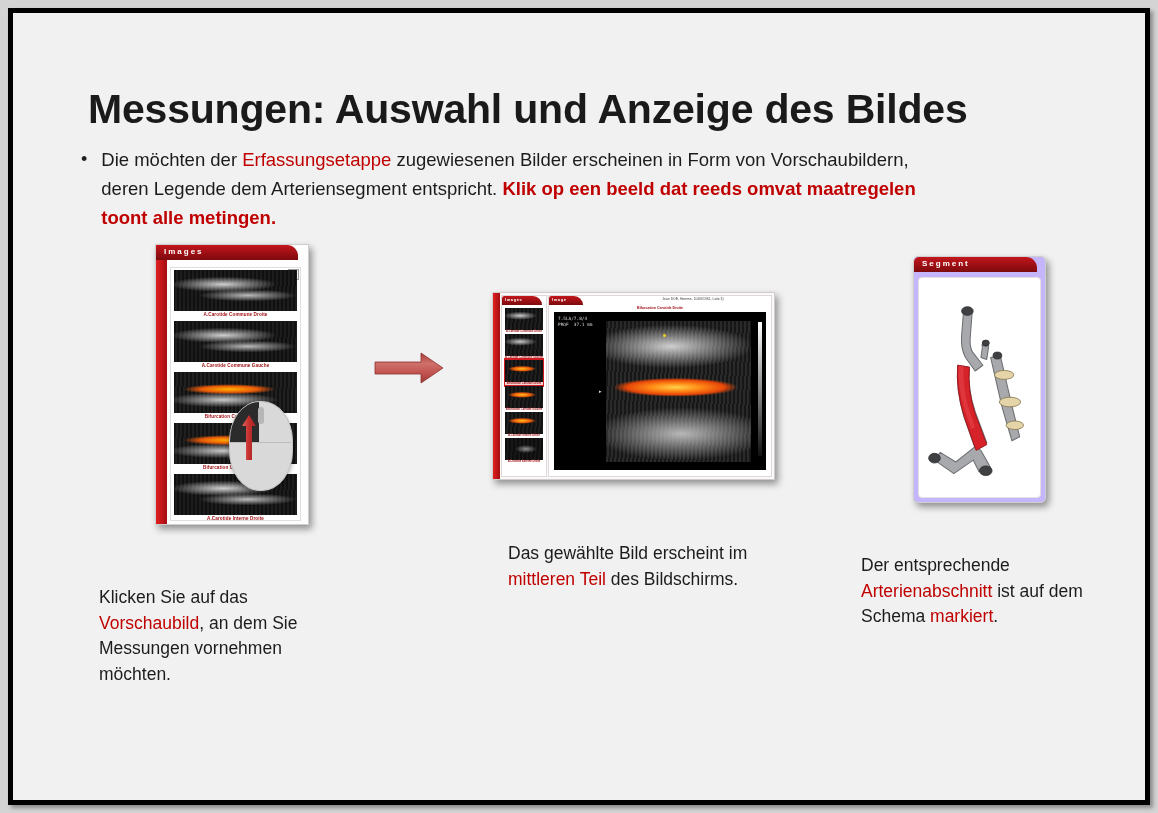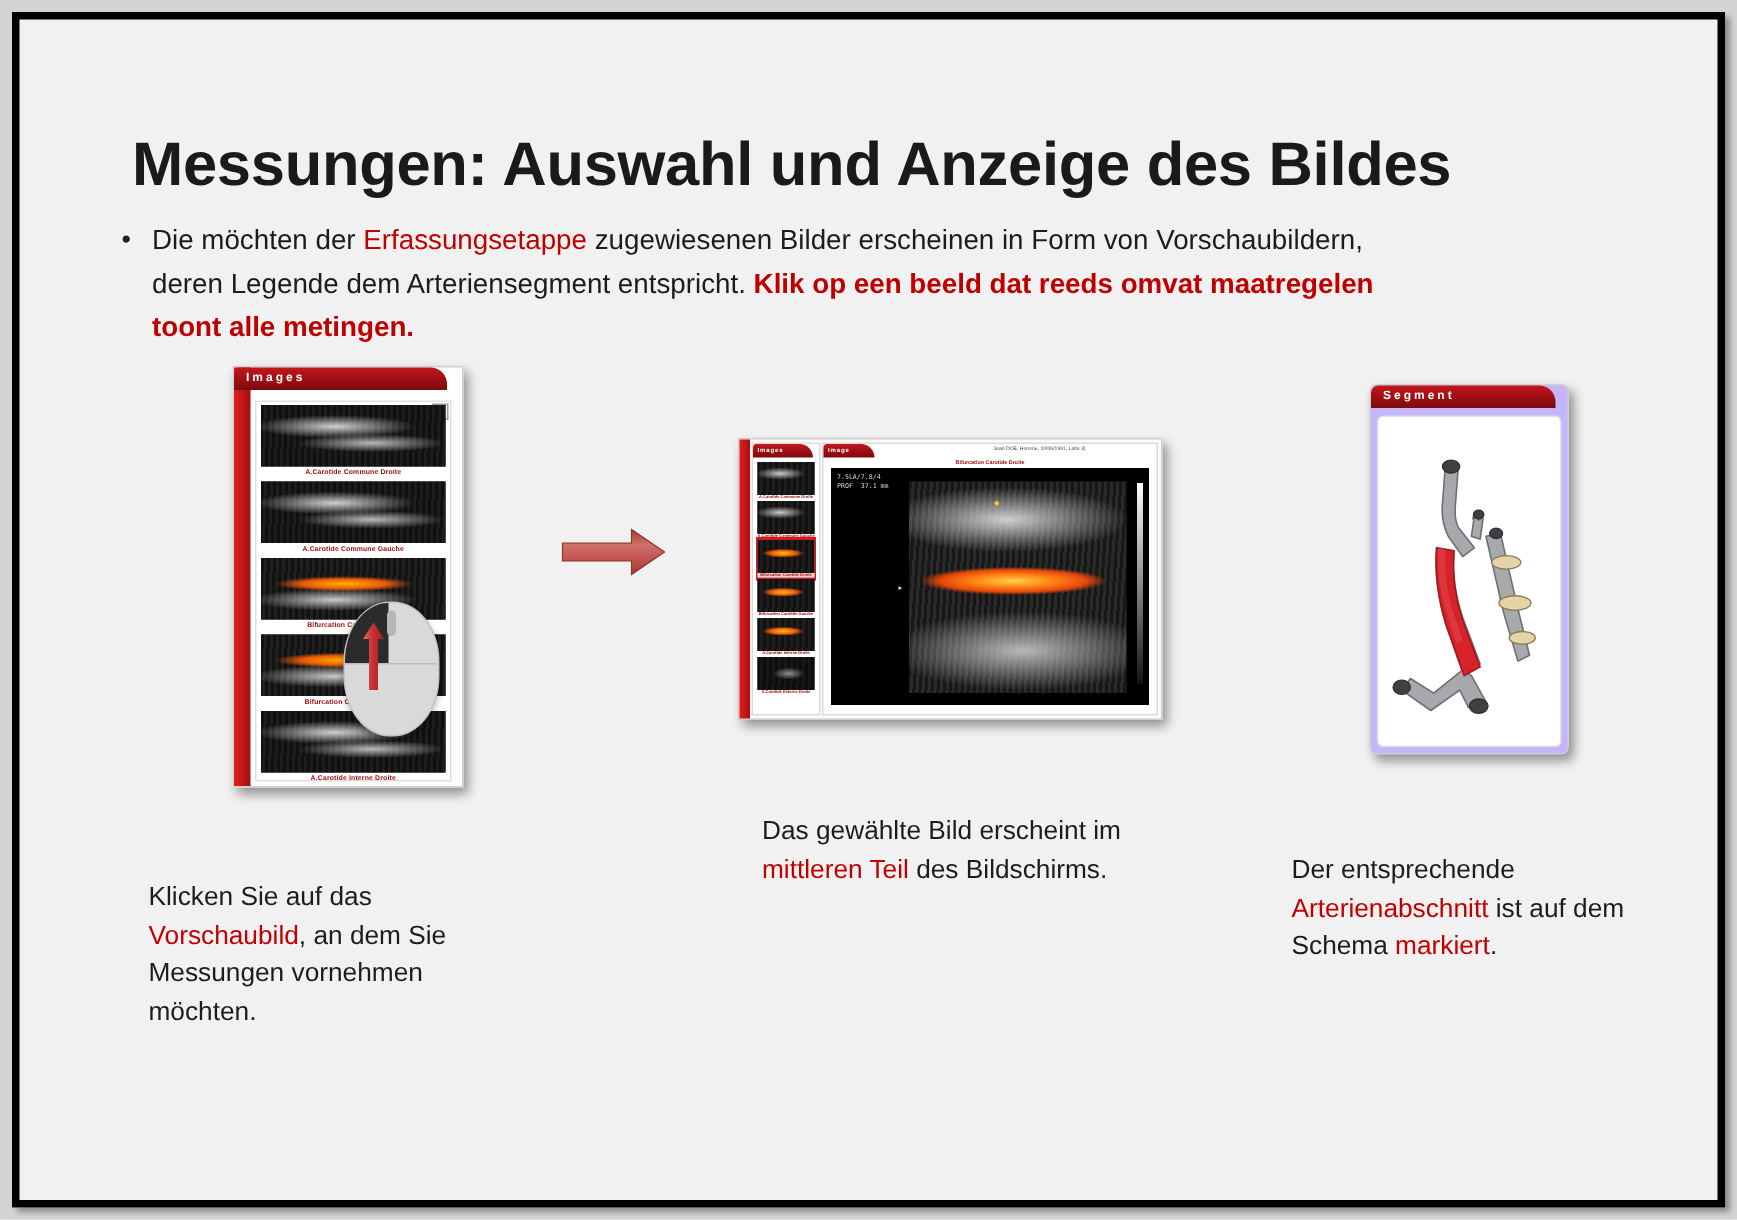--- a/index.html
+++ b/index.html
@@ -198,21 +198,21 @@
 
   
   #flow-arrow{position:absolute;left:358px;top:336px;width:76px;height:38px;}
 
   
   .caption{
     position:absolute;font-size:17.5px;line-height:25.5px;color:#1c1c1c;
   }
   #caption-1{left:86px;top:528px;width:240px;margin-top:44px;}
   #caption-2{left:495px;top:528px;width:250px;}
-  #caption-3{left:848px;top:540px;width:230px;margin-top:14px;}
+  #caption-3{left:848px;top:540px;width:230px;}
 </style>
 </head>
 <body>
 
 <div class="slide-frame">
 
   <div class="slide-title">Messungen: Auswahl und Anzeige des Bildes</div>
 
   <div class="bullet-block">
     <div class="bullet-dot">•</div>

